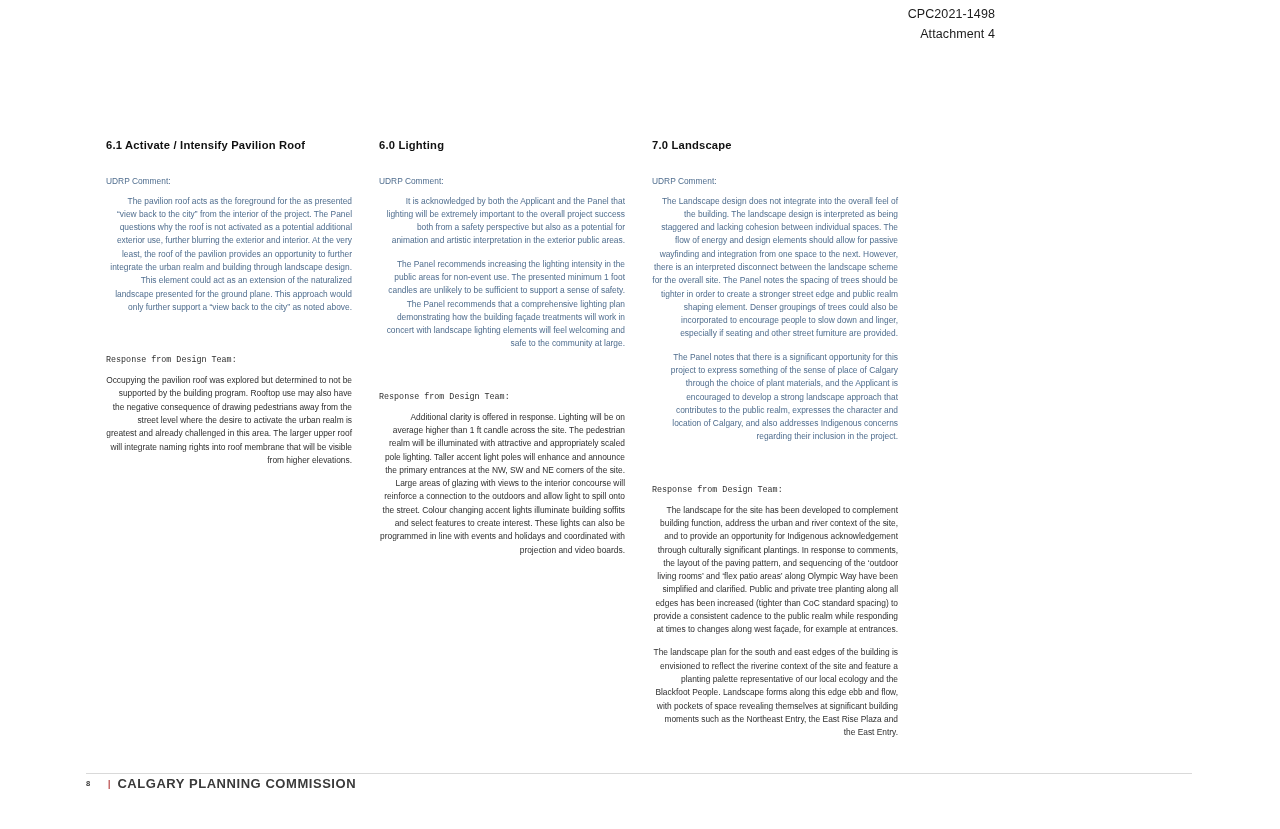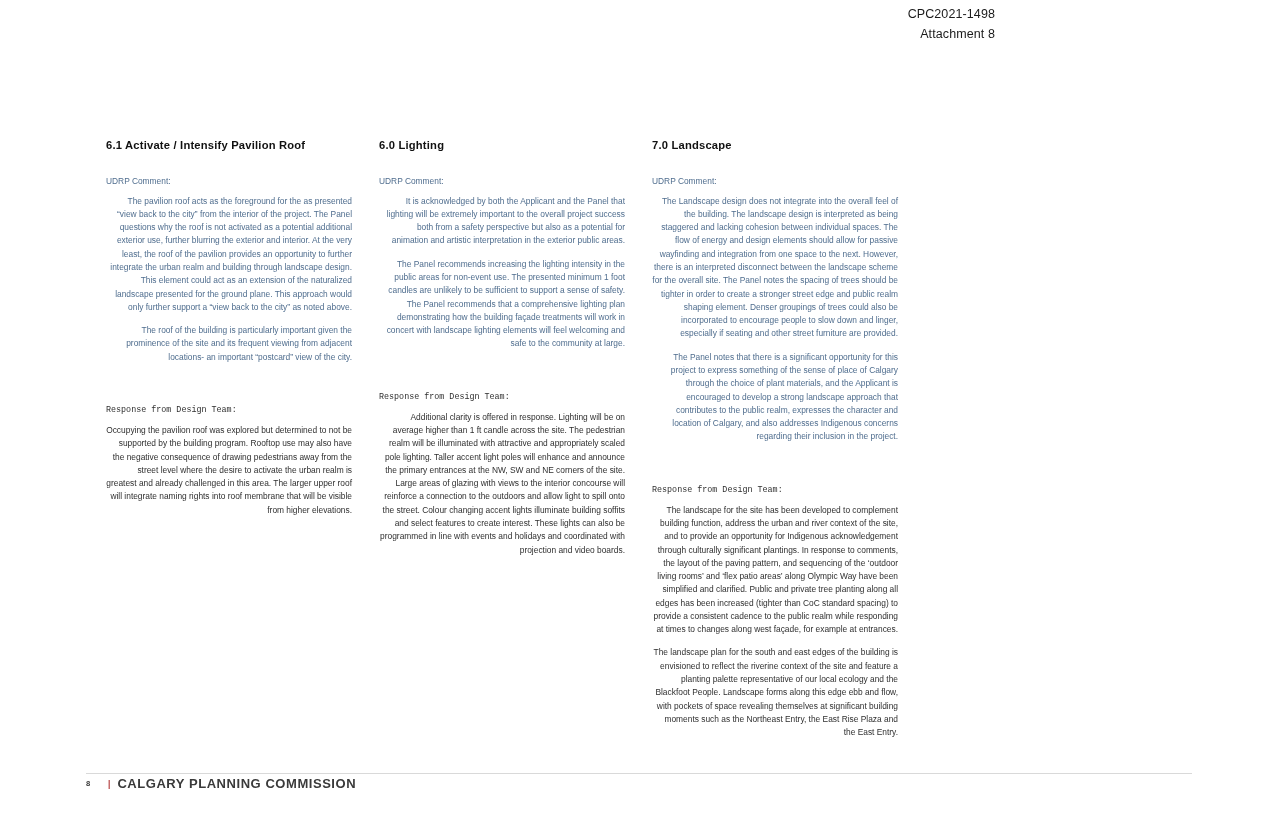--- a/index.html
+++ b/index.html
@@ -114,30 +114,29 @@
     background: #d9d9d9;
   }
 </style>
 </head>
 <body>
 
 <div class="page">
 
   <div class="doc-ref">
     <div>CPC2021-1498</div>
-    <div>Attachment 8</div>
+    <div>Attachment 4</div>
   </div>
 
   <div class="columns">
 
     <div class="col col-1">
       <h2 class="sec-title">6.1 Activate / Intensify Pavilion Roof</h2>
       <div class="sub-label udrp-label">UDRP Comment:</div>
       <p class="body udrp">The pavilion roof acts as the foreground for the as presented “view back to the city” from the interior of the project. The Panel questions why the roof is not activated as a potential additional exterior use, further blurring the exterior and interior. At the very least, the roof of the pavilion provides an opportunity to further integrate the urban realm and building through landscape design. This element could act as an extension of the naturalized landscape presented for the ground plane. This approach would only further support a “view back to the city” as noted above.</p>
-      <p class="body udrp">The roof of the building is particularly important given the prominence of the site and its frequent viewing from adjacent locations- an important “postcard” view of the city.</p>
       <div class="gap-lg"></div>
       <div class="sub-label resp-label">Response from Design Team:</div>
       <p class="body resp">Occupying the pavilion roof was explored but determined to not be supported by the building program. Rooftop use may also have the negative consequence of drawing pedestrians away from the street level where the desire to activate the urban realm is greatest and already challenged in this area. The larger upper roof will integrate naming rights into roof membrane that will be visible from higher elevations.</p>
     </div>
 
     <div class="col col-2">
       <h2 class="sec-title">6.0 Lighting</h2>
       <div class="sub-label udrp-label">UDRP Comment:</div>
       <p class="body udrp">It is acknowledged by both the Applicant and the Panel that lighting will be extremely important to the overall project success both from a safety perspective but also as a potential for animation and artistic interpretation in the exterior public areas.</p>
       <p class="body udrp">The Panel recommends increasing the lighting intensity in the public areas for non-event use. The presented minimum 1 foot candles are unlikely to be sufficient to support a sense of safety. The Panel recommends that a comprehensive lighting plan demonstrating how the building façade treatments will work in concert with landscape lighting elements will feel welcoming and safe to the community at large.</p>

